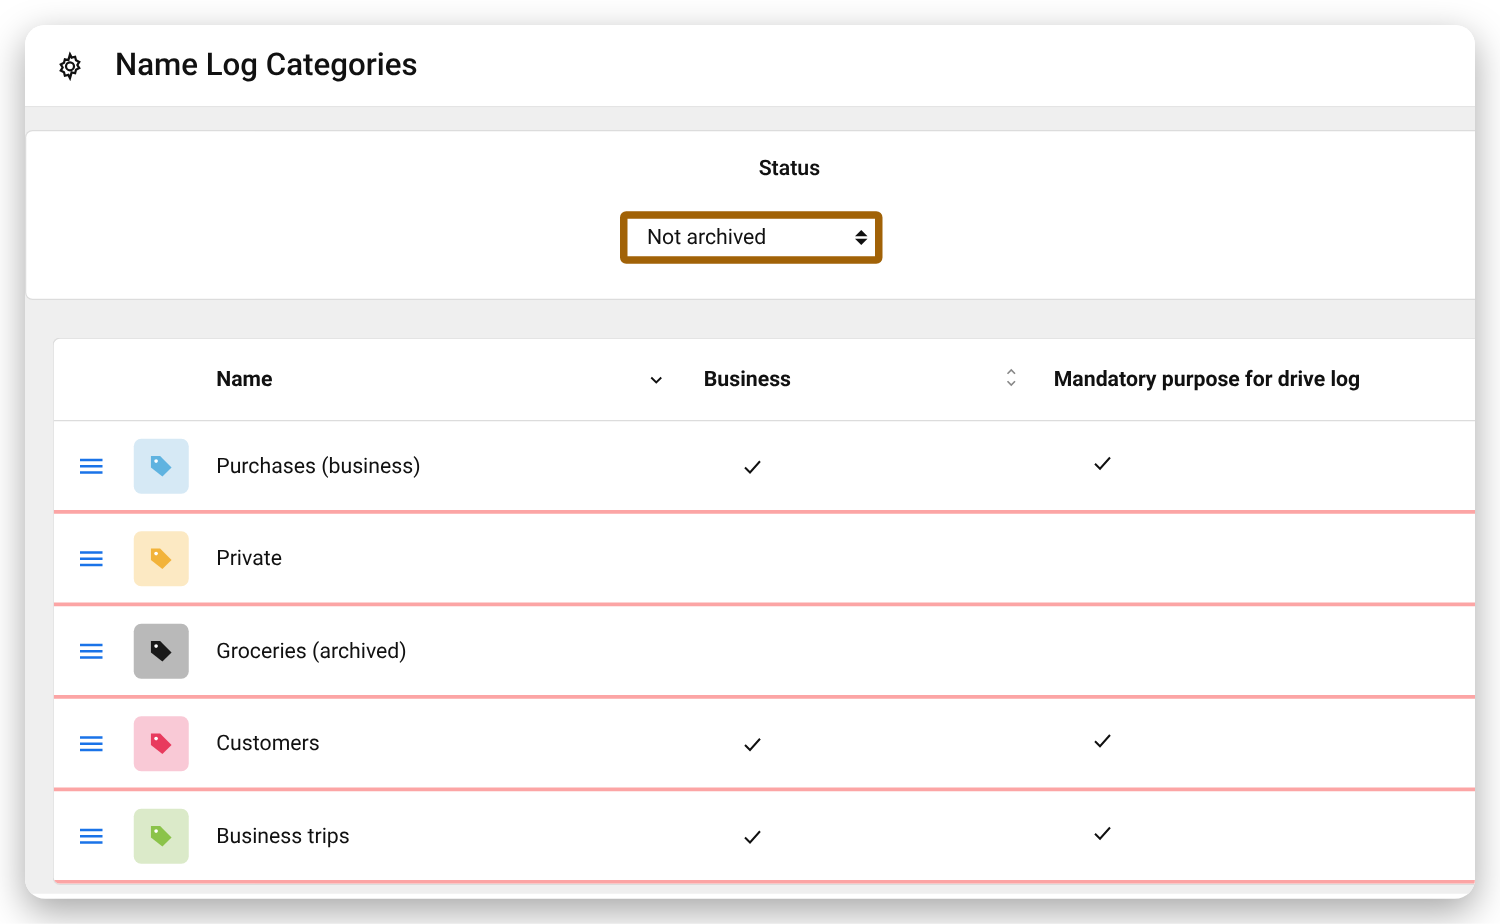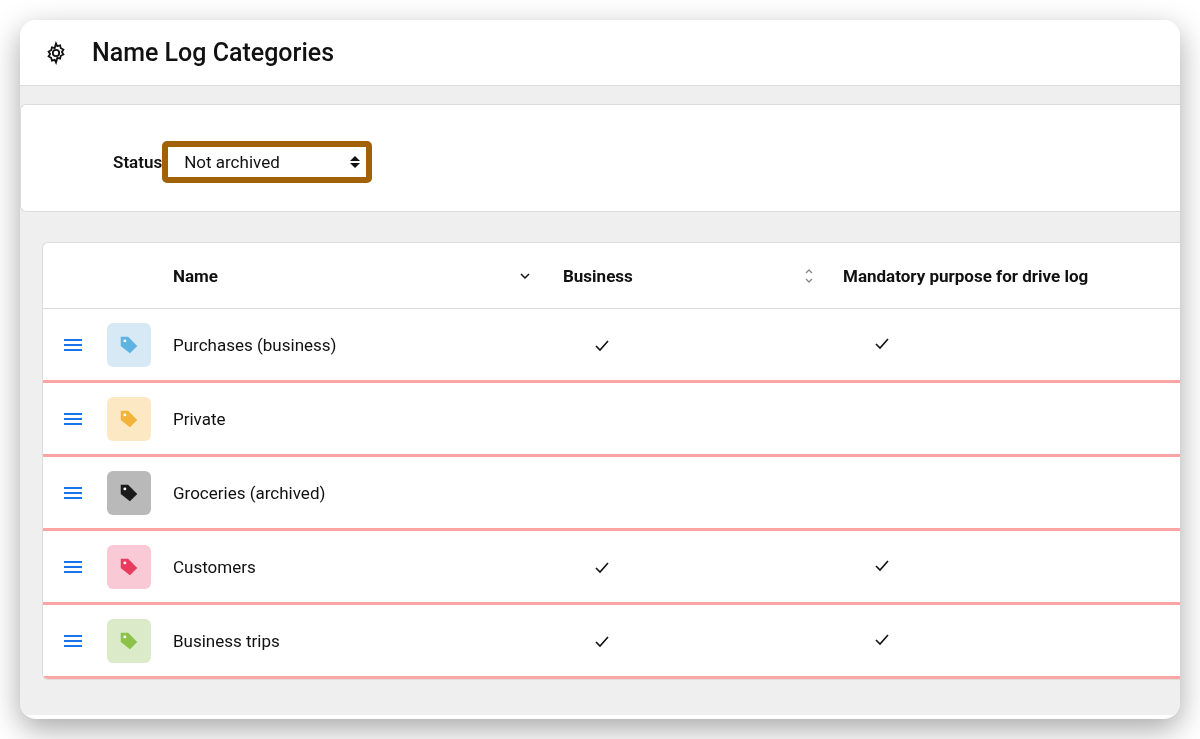--- a/index.html
+++ b/index.html
@@ -45,23 +45,25 @@
       background: #efefef;
       height: calc(100% - 70px);
       overflow: hidden;
     }
     .filter-panel {
       margin: 18px 0 0 0;
       background: #fff;
       border: 1px solid #dcdcdc;
       border-right: none;
       border-radius: 6px 0 0 6px;
-      padding: 36px 30px 28px 30px;
-      display: flex;
-      align-items: center;
+      padding: 20px 30px 28px 30px;
+      display: flex;
+      align-items: center;
+      gap: 24px;
+      flex-direction: column;
     }
     .filter-label {
       font-size: 17px;
       font-weight: 600;
       color: #111;
       margin-left: 62px;
     }
     .select-wrap {
       position: relative;
       width: 210px;
@@ -115,21 +117,21 @@
       align-items: center;
       height: 66px;
       border-bottom: 1px solid #dcdcdc;
       font-size: 17px;
       font-weight: 700;
       color: #111;
     }
     .col-drag { width: 60px; flex-shrink: 0; }
     .col-icon { width: 60px; flex-shrink: 0; }
     .col-name { width: 400px; flex-shrink: 0; padding-left: 10px; display: flex; align-items: center; gap: 6px; }
-    .col-business { width: 280px; flex-shrink: 0; display: flex; align-items: center; gap: 0; }
+    .col-business { width: 280px; flex-shrink: 0; display: flex; gap: 0; }
     .col-mandatory { flex: 1; padding-right: 20px; }
     .sort-chevron {
       display: inline-flex;
       width: 14px;
       margin-left: auto;
       margin-right: 30px;
     }
     .sort-indicator {
       display: inline-flex;
       margin-left: auto;

